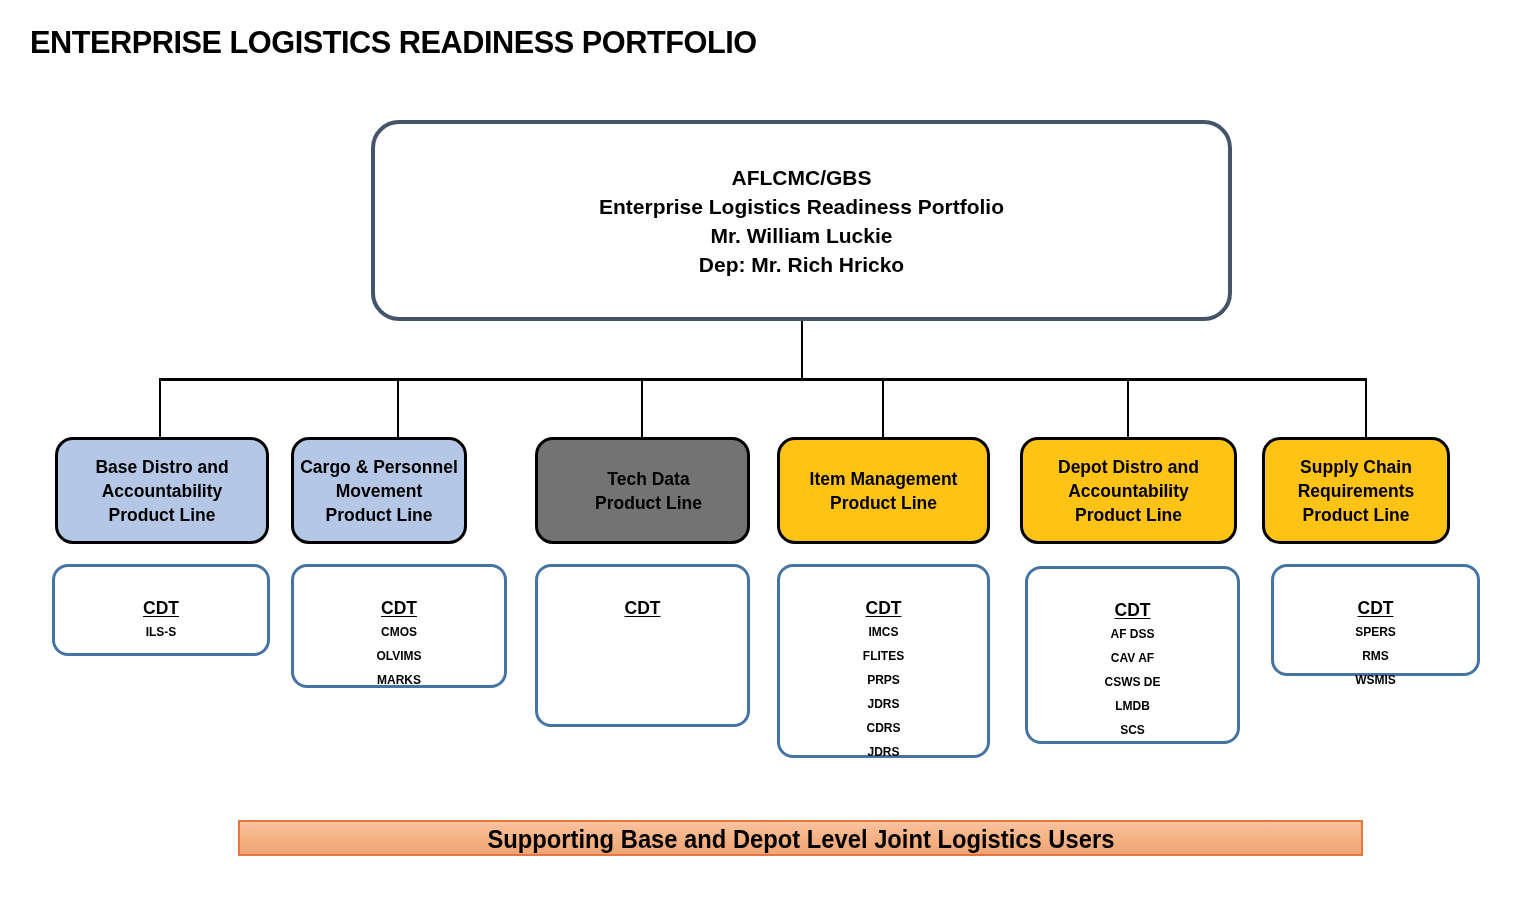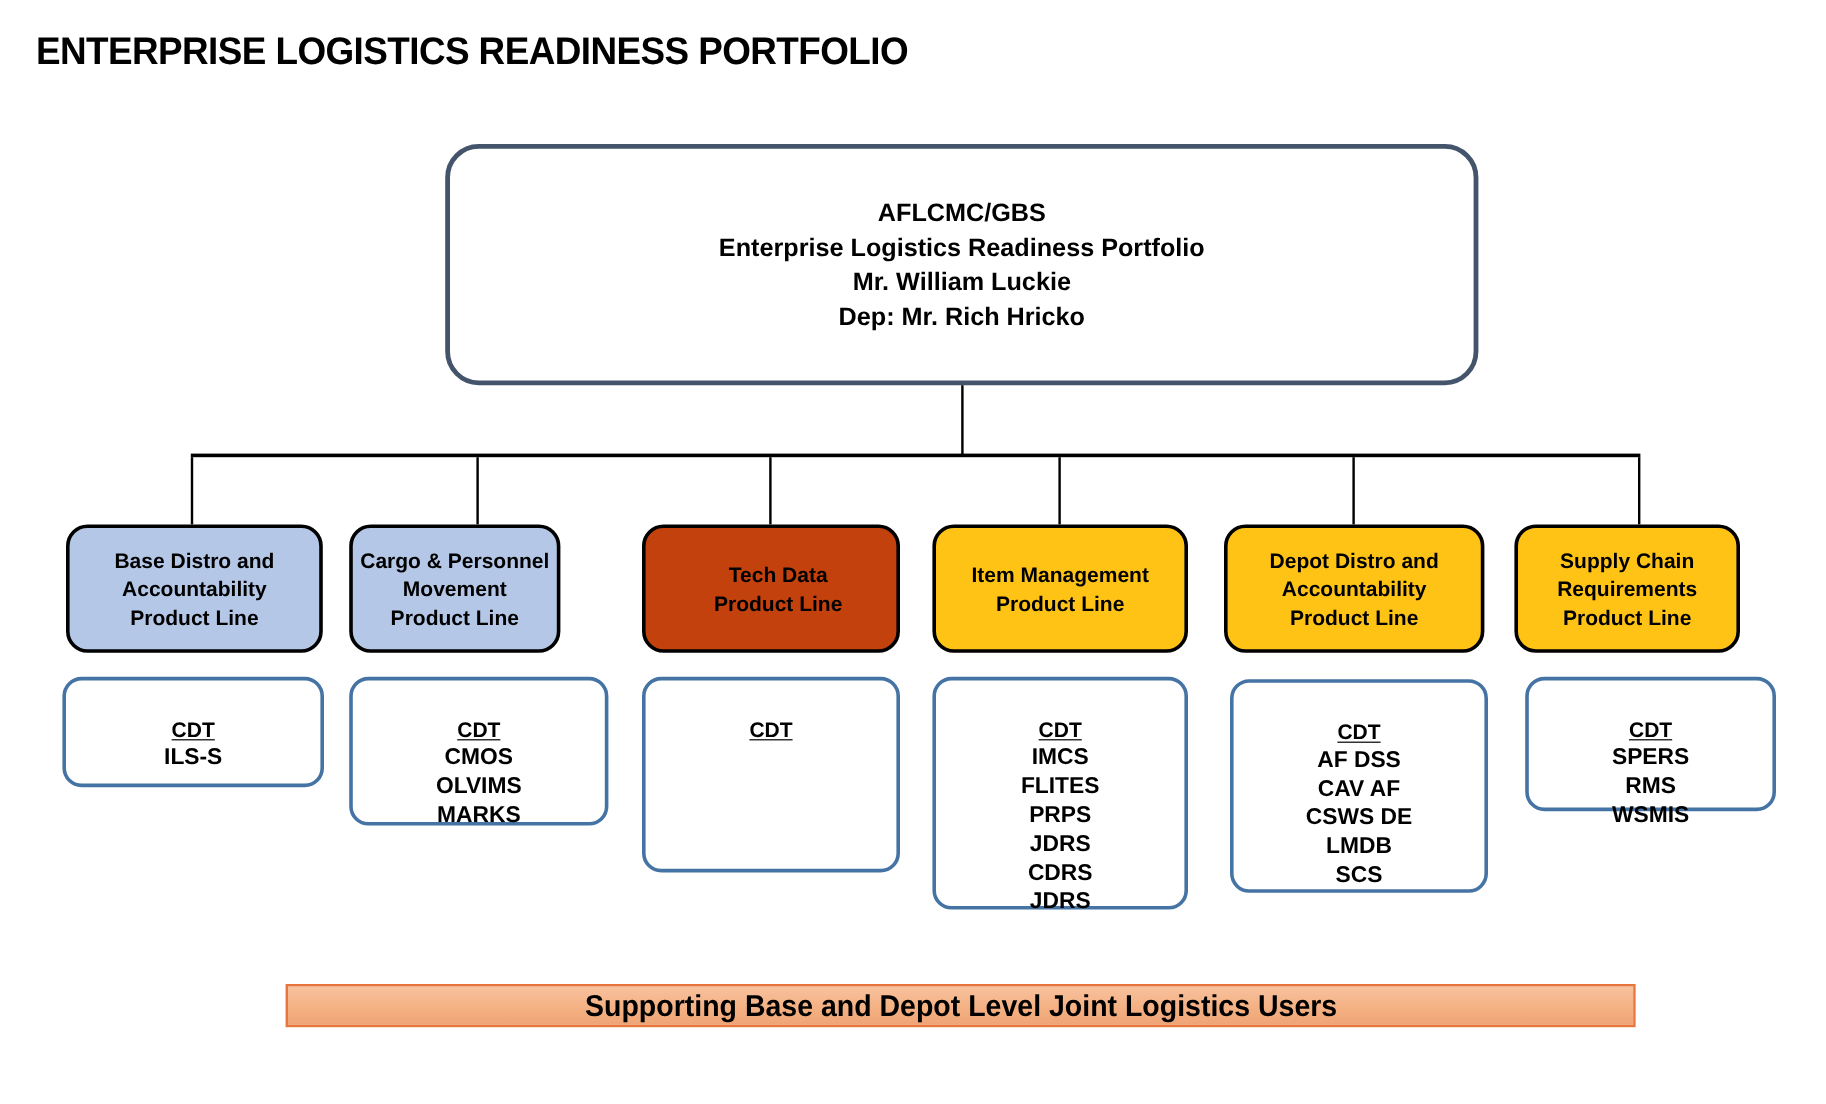--- a/index.html
+++ b/index.html
@@ -43,21 +43,21 @@
   .cdt1{left:52px;top:564px;width:218px;height:92px;}
   .cdt2{left:291px;top:564px;width:216px;height:124px;}
   .cdt3{left:535px;top:564px;width:215px;height:163px;}
   .cdt4{left:777px;top:564px;width:213px;height:194px;}
   .cdt5{left:1025px;top:566px;width:215px;height:178px;}
   .cdt6{left:1271px;top:564px;width:209px;height:112px;}
   .cdthead{
     font-size:17.5px;font-weight:bold;line-height:24px;
     text-decoration:underline;text-underline-offset:2px;
   }
-  .cdt-item{font-size:19px;font-weight:bold;line-height:24px;}
+  .cdt-item{font-size:12px;font-weight:bold;line-height:24px;}
   .banner{
     position:absolute;left:238px;top:820px;width:1125px;height:36px;box-sizing:border-box;
     background:linear-gradient(180deg,#F8C29F 0%,#F4B183 55%,#EFA476 100%);
     border:2px solid #E8763C;
     display:flex;align-items:flex-end;justify-content:center;
   }
   .banner .btext{
     font-size:25px;font-weight:bold;color:#000;
     transform:scaleX(.95);white-space:nowrap;
   }
@@ -88,21 +88,21 @@
   <div class="plbox pl1" style="background: rgb(180, 199, 231);">
     <div class="pllabel">Base Distro and
 Accountability
 Product Line</div>
   </div>
   <div class="plbox pl2" style="background: rgb(180, 199, 231);">
     <div class="pllabel">Cargo &amp; Personnel
 Movement
 Product Line</div>
   </div>
-  <div class="plbox pl3" style="background: #c2410c; padding-left: 12px;">
+  <div class="plbox pl3" style="background: #737373; padding-left: 12px;">
     <div class="pllabel">Tech Data
 Product Line</div>
   </div>
   <div class="plbox pl4" style="background: rgb(255, 195, 22);">
     <div class="pllabel">Item Management
 Product Line</div>
   </div>
   <div class="plbox pl5" style="background: rgb(255, 195, 22);">
     <div class="pllabel">Depot Distro and
 Accountability

